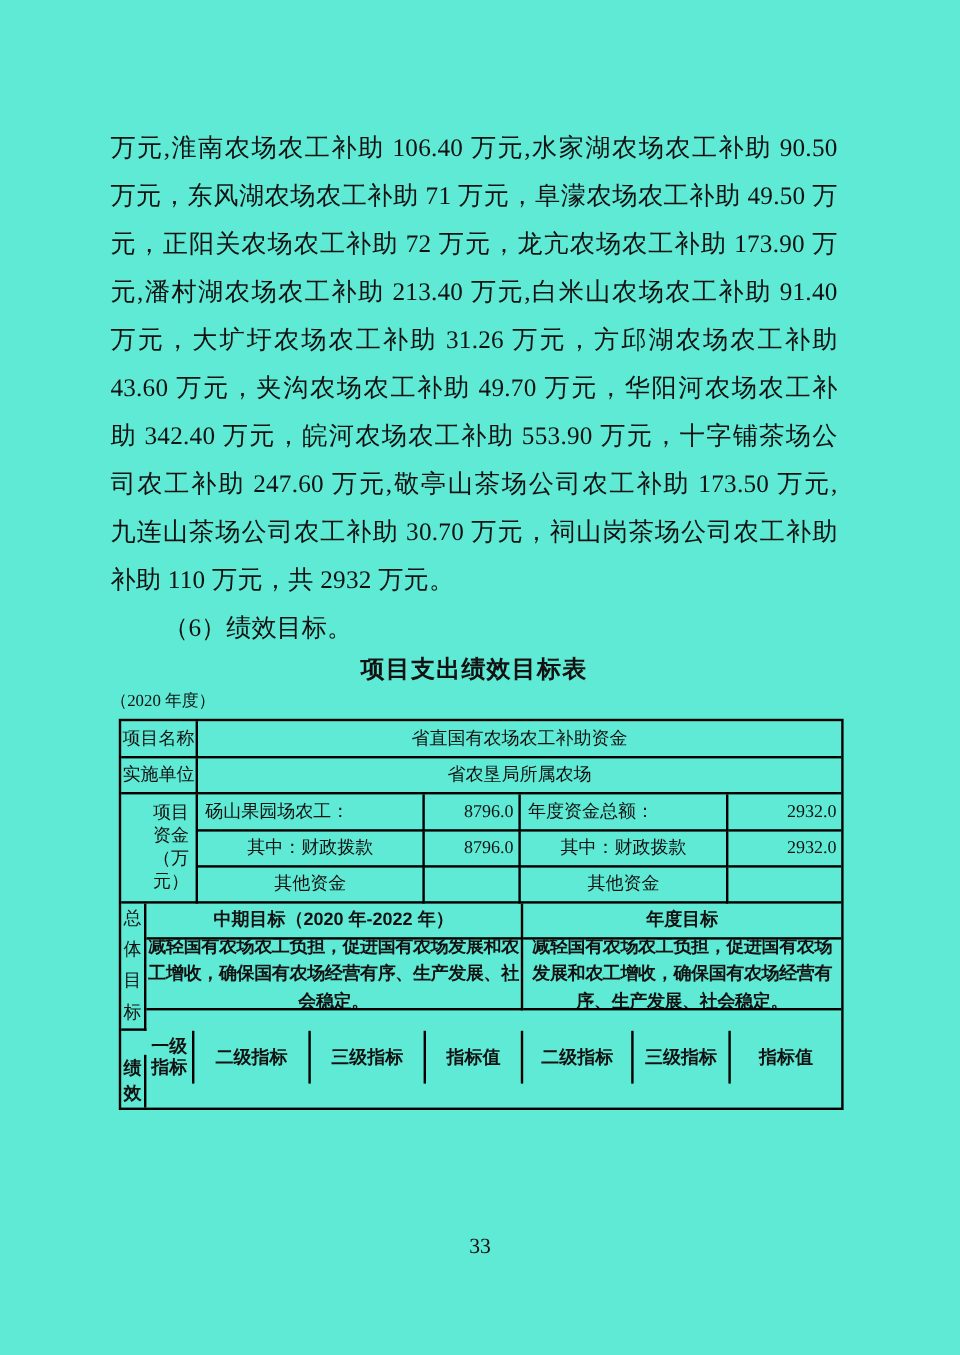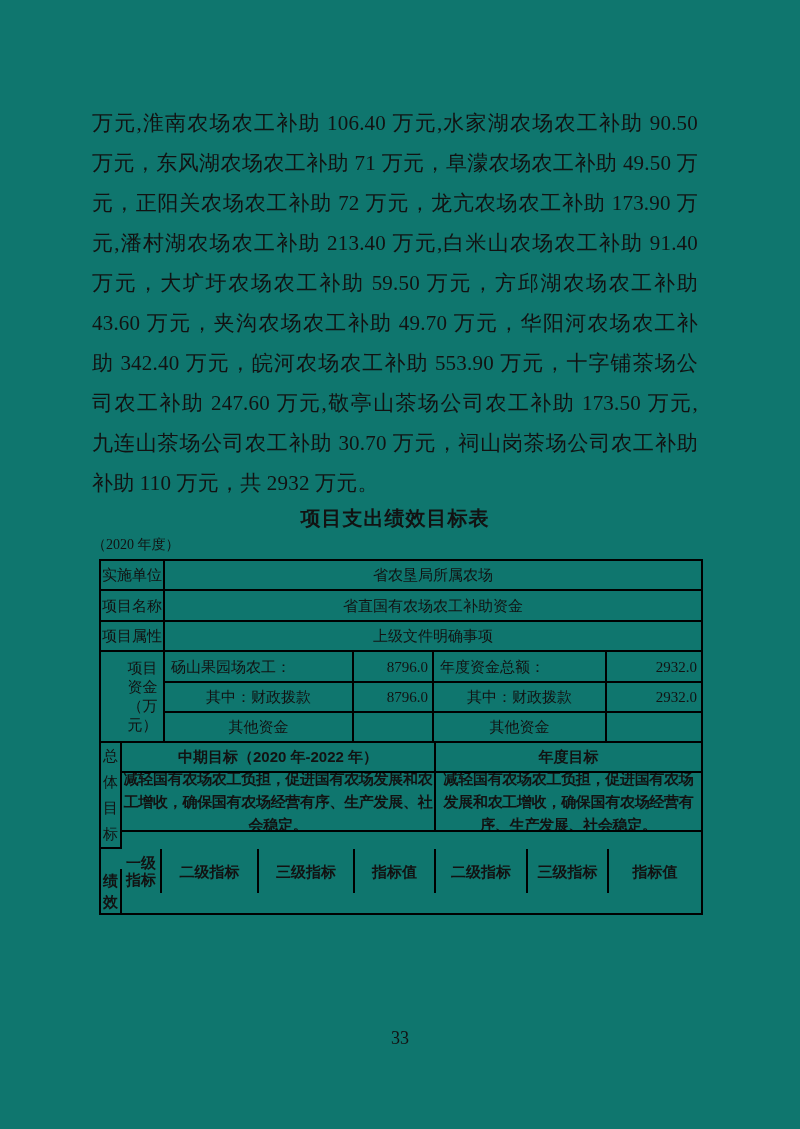--- a/index.html
+++ b/index.html
@@ -1,21 +1,21 @@
 <!DOCTYPE html>
 <html><head>
 <meta charset="utf-8">
 <style>
   * { margin: 0; padding: 0; box-sizing: border-box; }
   html, body { background: #e8e8e8; }
   .page {
     position: relative;
     width: 800px;
     height: 1129px;
-    background: #0f766e;
+    background: #5eead4;
     margin: 0 auto;
     overflow: hidden;
     color: #121212;
     font-family: "Liberation Serif", "DejaVu Serif", serif;
   }
   
   .content {
     position: absolute;
     left: 92px;
     top: 103px;
@@ -120,45 +120,42 @@
 
 <div class="page">
 
   <div class="content">
 
     <div>
       <div class="bline">万元,淮南农场农工补助 106.40 万元,水家湖农场农工补助 90.50</div>
       <div class="bline">万元，东风湖农场农工补助 71 万元，阜濛农场农工补助 49.50 万</div>
       <div class="bline">元，正阳关农场农工补助 72 万元，龙亢农场农工补助 173.90 万</div>
       <div class="bline">元,潘村湖农场农工补助 213.40 万元,白米山农场农工补助 91.40</div>
-      <div class="bline">万元，大圹圩农场农工补助 59.50 万元，方邱湖农场农工补助</div>
+      <div class="bline">万元，大圹圩农场农工补助 31.26 万元，方邱湖农场农工补助</div>
       <div class="bline">43.60 万元，夹沟农场农工补助 49.70 万元，华阳河农场农工补</div>
       <div class="bline">助 342.40 万元，皖河农场农工补助 553.90 万元，十字铺茶场公</div>
       <div class="bline">司农工补助 247.60 万元,敬亭山茶场公司农工补助 173.50 万元,</div>
       <div class="bline">九连山茶场公司农工补助 30.70 万元，祠山岗茶场公司农工补助</div>
       <div class="bline noj">补助 110 万元，共 2932 万元。</div>
     </div>
 
+    <div class="heading">（6）绩效目标。</div>
 
     <div class="tbl-title">项目支出绩效目标表</div>
     <div class="tbl-subtitle">（2020 年度）</div>
 
     <div class="tbl">
 
+      <div class="trow">
+        <div class="cell w64 h31">项目名称</div>
+        <div class="cell wfill h31 last">省直国有农场农工补助资金</div>
+      </div>
       <div class="trow">
         <div class="cell w64 h30">实施单位</div>
         <div class="cell wfill h30 last">省农垦局所属农场</div>
-      </div>
-      <div class="trow">
-        <div class="cell w64 h31">项目名称</div>
-        <div class="cell wfill h31 last">省直国有农场农工补助资金</div>
-      </div>
-      <div class="trow">
-        <div class="cell w64 h30">项目属性</div>
-        <div class="cell wfill h30 last">上级文件明确事项</div>
       </div>
 
       <div class="section">
         <div class="cell w64 lblwrap">项目资金（万元）</div>
         <div class="sub">
           <div class="trow">
             <div class="cell w189 h31 alignL">砀山果园场农工：</div>
             <div class="cell w80 h31 alignR">8796.0</div>
             <div class="cell w173 h31 alignL">年度资金总额：</div>
             <div class="cell wfill h31 last alignR">2932.0</div>

